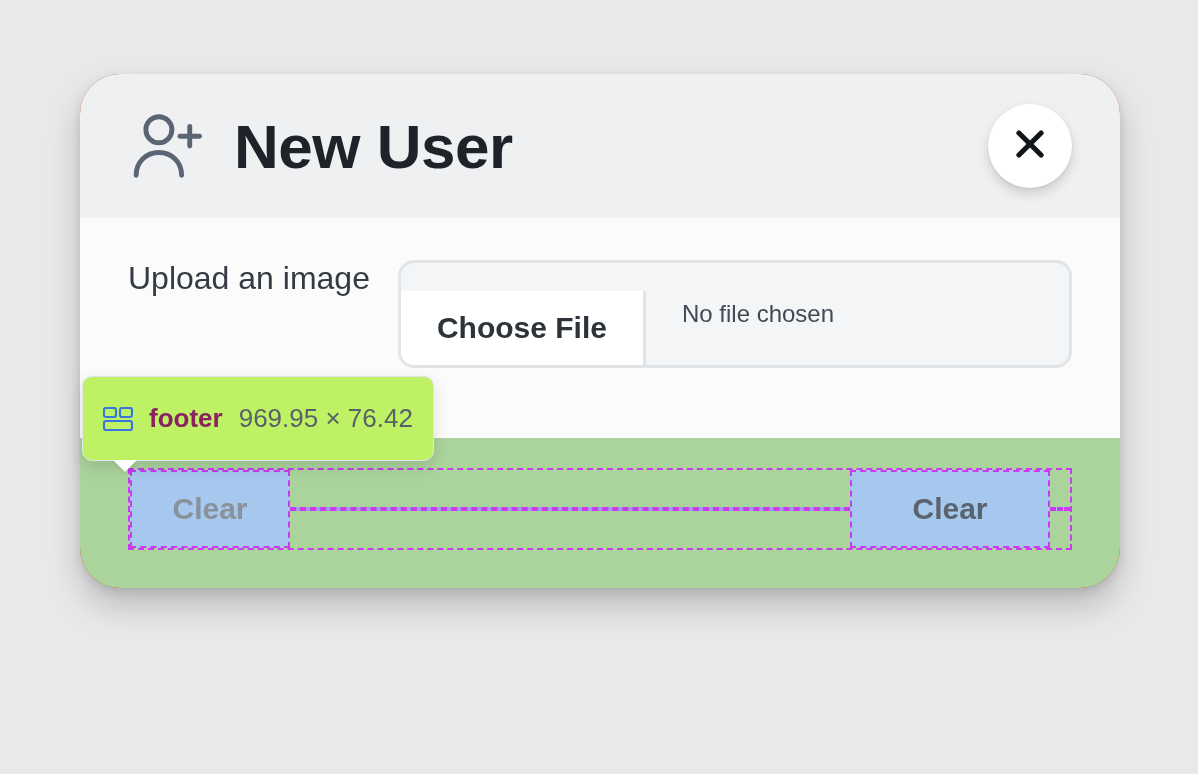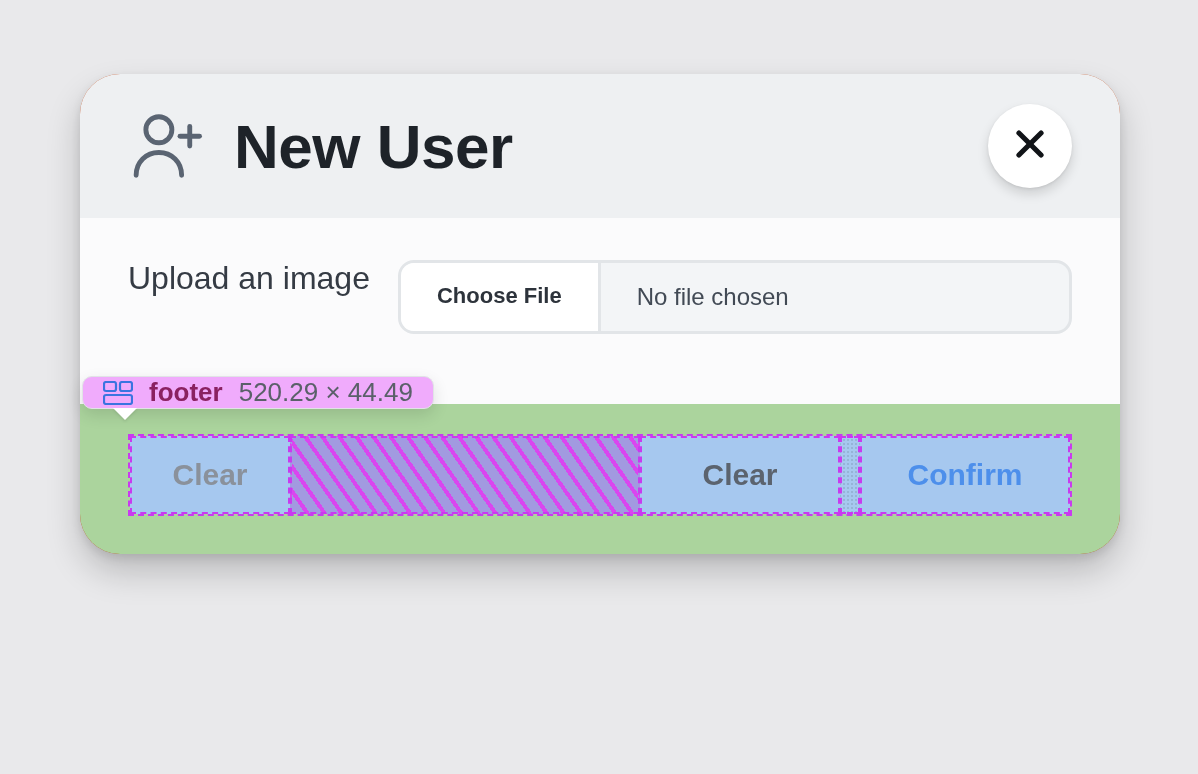--- a/index.html
+++ b/index.html
@@ -86,24 +86,25 @@
     border: 3px solid #e2e5e8;
     border-radius: 16px;
     overflow: hidden;
     background: #f3f5f7;
   }
 
   .choose-file-btn {
     padding: 20px 36px;
     background: #ffffff;
     border-right: 3px solid #e2e5e8;
-    font-size: 22px;
+    font-size: 30px;
     font-weight: 700;
     color: #2d333b;
     cursor: pointer;
+    margin-top: 28px;
   }
 
   .file-status {
     flex: 1;
     padding: 20px 36px;
     font-size: 24px;
     color: #424a55;
     display: flex;
     align-items: center;
   }
@@ -111,20 +112,21 @@
   .card-footer {
     background: #abd49d;
     padding: 30px 48px 38px 48px;
   }
 
   .footer-row {
     display: flex;
     gap: 0;
     border: 2px dashed #c93af0;
     position: relative;
+    align-items: center;
   }
 
   .footer-cell {
     border: 2px dashed #c93af0;
   }
 
   .btn {
     height: 78px;
     display: flex;
     align-items: center;
@@ -166,25 +168,25 @@
       transparent 10px,
       #d946ef 10px,
       #d946ef 14px
     );
   }
 
   .inspector-tip {
     position: absolute;
     left: 82px;
     top: 376px;
-    background: #f0abfc;
+    background: #bef264;
     border: 1px solid #e1e3e6;
     border-radius: 10px;
     box-shadow: 0 6px 16px rgba(0,0,0,0.12);
-    padding: 0 20px;
+    padding: 26px 20px;
     display: flex;
     align-items: center;
     gap: 16px;
   }
 
   .inspector-tip::after {
     content: "";
     position: absolute;
     bottom: -12px;
     left: 30px;
@@ -250,29 +252,28 @@
       <div class="file-status">No file chosen</div>
     </div>
   </div>
 
   <div class="card-footer">
     <div class="footer-row">
       <div class="footer-cell btn btn-clear">Clear</div>
       <div class="footer-cell spacer"></div>
       <div class="footer-cell btn btn-cancel">Clear</div>
       <div class="footer-cell btn-gap-small"></div>
-      <div class="footer-cell btn btn-confirm">Confirm</div>
     </div>
   </div>
 
 </div>
 
 <div class="inspector-tip">
   <span class="grid-icon">
     <svg width="30" height="24" viewBox="0 0 30 24" fill="none" stroke="currentColor" stroke-width="2.2">
       <rect x="1" y="1" width="12" height="9" rx="2"></rect>
       <rect x="17" y="1" width="12" height="9" rx="2"></rect>
       <rect x="1" y="14" width="28" height="9" rx="2"></rect>
     </svg>
   </span>
   <span class="tag-name">footer</span>
-  <span class="dims">520.29 × 44.49</span>
+  <span class="dims">969.95 × 76.42</span>
 </div>
 
 </body></html>

